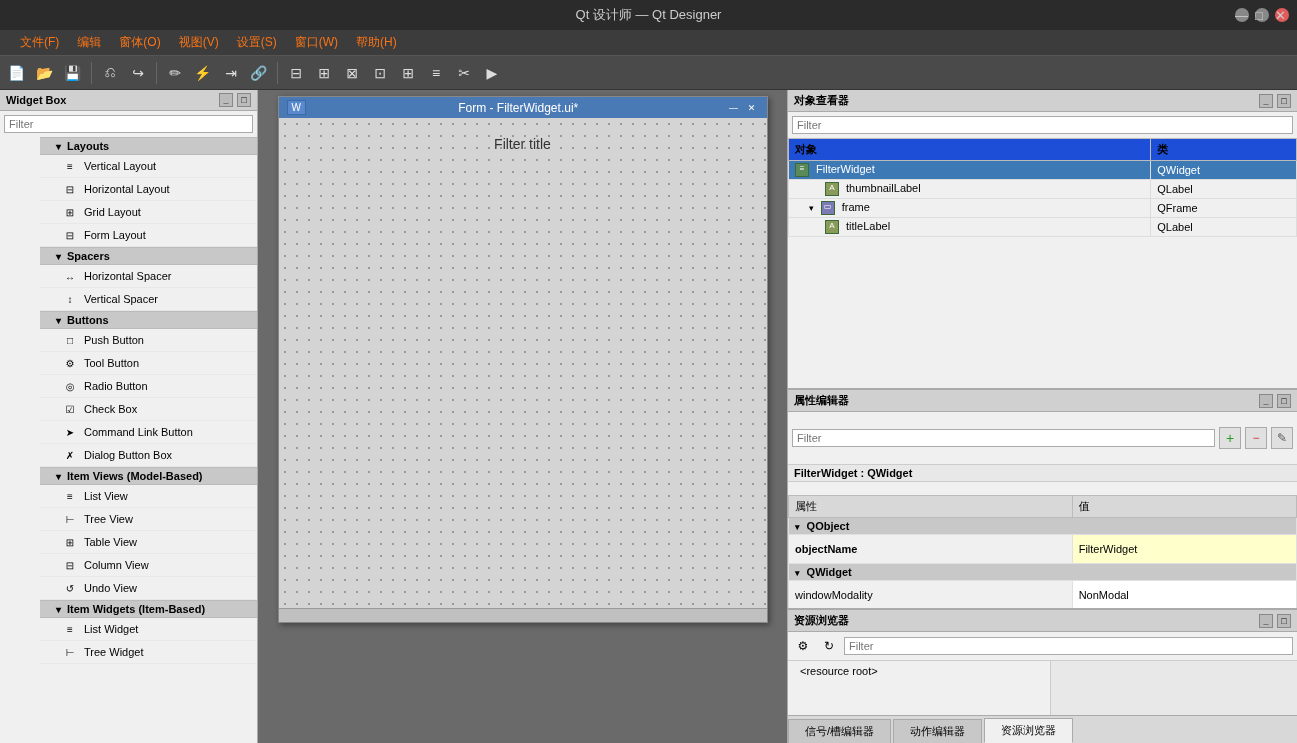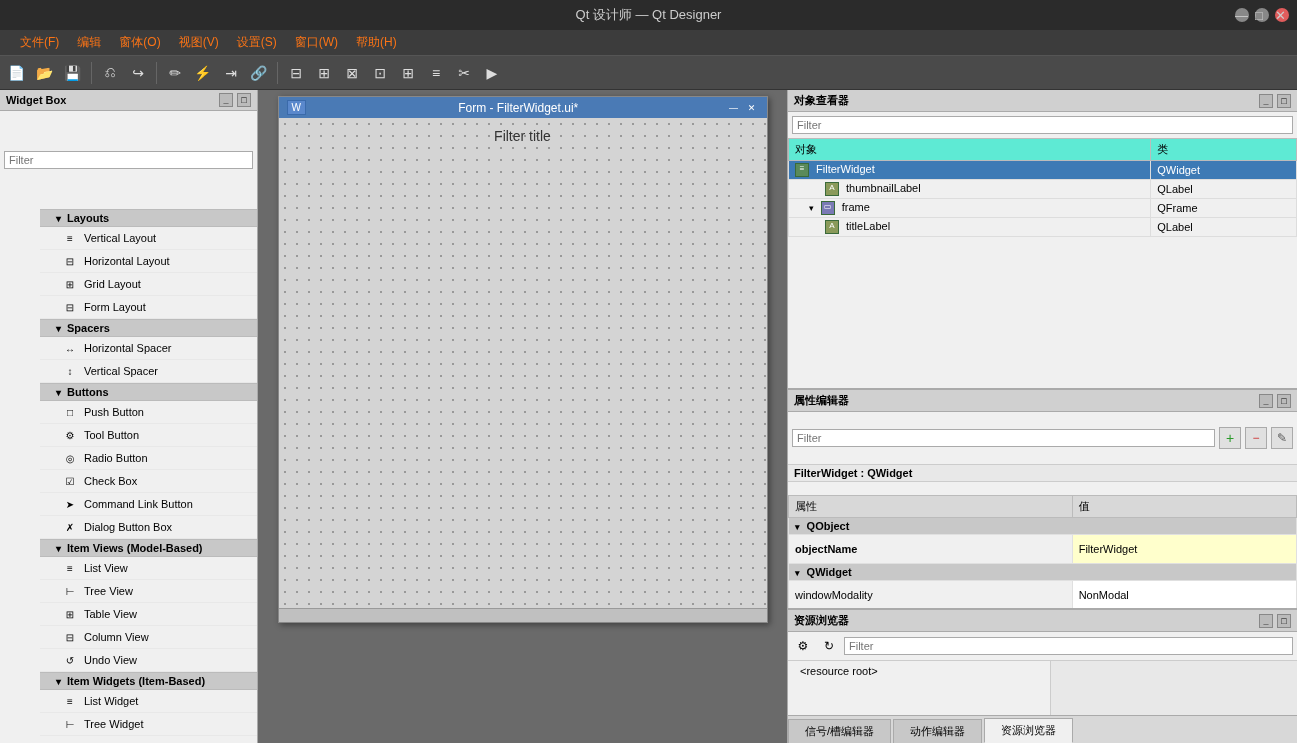--- a/index.html
+++ b/index.html
@@ -96,21 +96,20 @@
     }
 
     
     .widget-box {
       width: 258px;
       background: #f0f0f0;
       border-right: 1px solid #aaa;
       display: flex;
       flex-direction: column;
       overflow: hidden;
-      gap: 36px;
     }
     .panel-header {
       background: #d0d0d0;
       padding: 3px 6px;
       font-size: 11px;
       font-weight: bold;
       border-bottom: 1px solid #aaa;
       display: flex;
       align-items: center;
       justify-content: space-between;
@@ -219,21 +218,21 @@
     }
     .form-body {
       background: #d4d4d4;
       background-image: radial-gradient(circle, #999 1px, transparent 1px);
       background-size: 12px 12px;
       height: 490px;
       position: relative;
     }
     .form-title-label {
       position: absolute;
-      top: 10px;
+      top: 18px;
       left: 50%;
       transform: translateX(-50%);
       font-size: 14px;
       color: #333;
       background: transparent;
     }
     .scrollbar-h {
       height: 14px;
       background: #c0c0c0;
       border-top: 1px solid #999;
@@ -267,25 +266,25 @@
     .obj-table {
       flex: 1;
       overflow-y: auto;
     }
     .obj-table table {
       width: 100%;
       border-collapse: collapse;
       font-size: 11px;
     }
     .obj-table th {
-      background: #5eead4;
+      background: #1d4ed8;
       padding: 3px 6px;
       text-align: left;
       border: 1px solid #bbb;
-      font-weight: normal;
+      font-weight: bold;
     }
     .obj-table td {
       padding: 2px 6px;
       border: 1px solid #ddd;
     }
     .obj-row-selected td {
       background: #3d7ab5;
       color: #fff;
     }
     .obj-row-indent { padding-left: 20px !important; }

